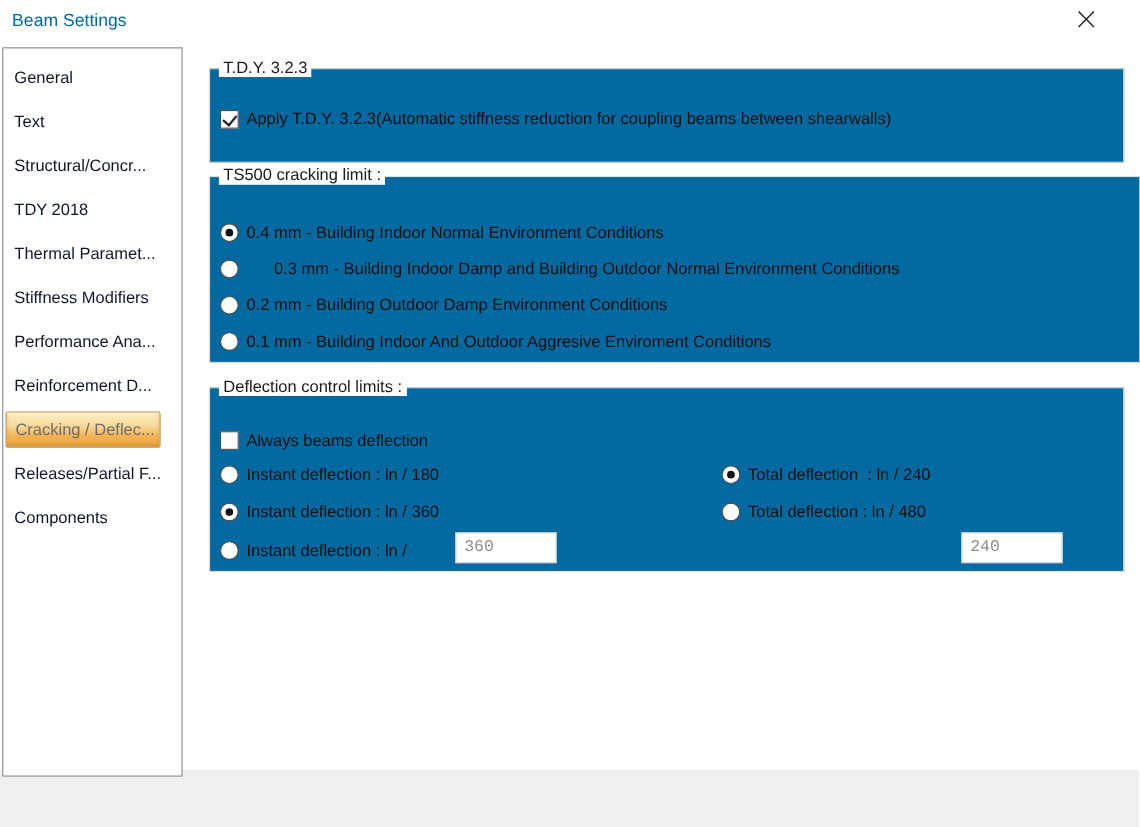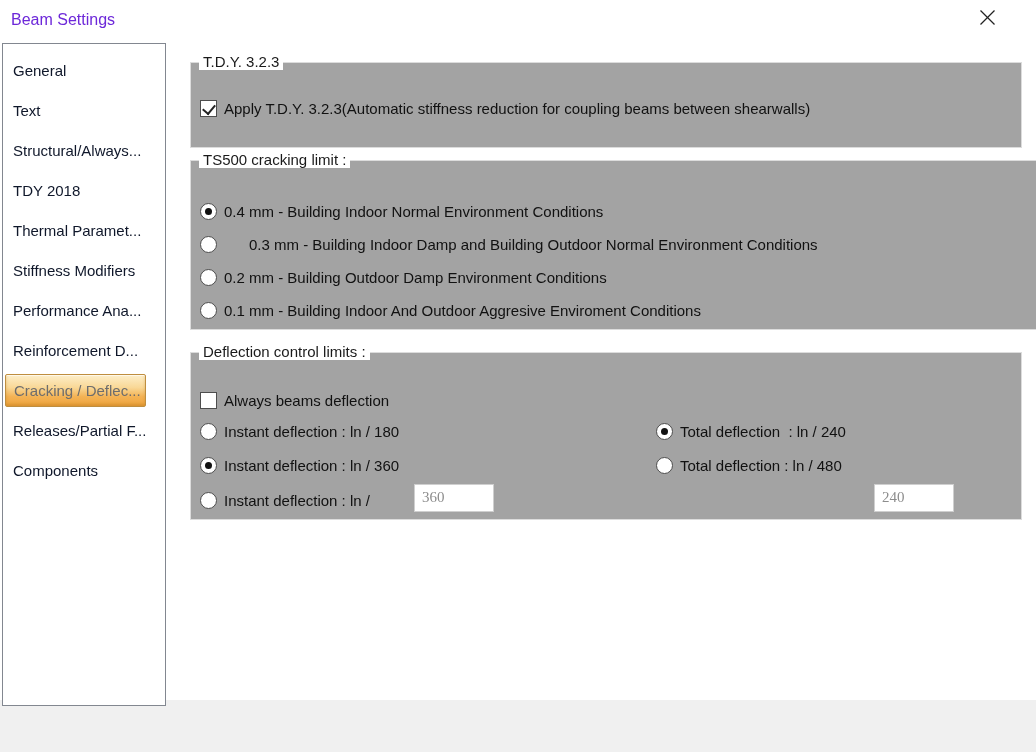--- a/index.html
+++ b/index.html
@@ -3,36 +3,36 @@
 <meta charset="utf-8">
 <style>
   * { margin:0; padding:0; box-sizing:border-box; }
   body { font-family: "Liberation Sans", "DejaVu Sans", sans-serif; background:#fff; }
   .stage {
     position:relative; width:1036px; height:752px; background:#ffffff;
     overflow:hidden; color:#1a1a1a; font-size:15px;
   }
 
   
-  .dlg-title { position:absolute; left:11px; top:11px; font-size:16px; color:#6d28d9; }
+  .dlg-title { position:absolute; left:11px; top:11px; font-size:16px; color:#0369a1; }
   .close-btn { position:absolute; left:976px; top:8px; width:22px; height:22px;
     display:flex; align-items:center; justify-content:center; cursor:pointer; }
 
   
   .sidebar { position:absolute; left:2px; top:43px; width:164px; height:663px;
     background:#fff; border:1px solid #828790; padding-top:6px; z-index:2; }
   .side-item { height:40px; display:flex; align-items:center; padding-left:10px;
     color:#0f172a; cursor:pointer; white-space:nowrap; overflow:hidden; }
   .side-item.selected { height:33px; margin:4px 19px 3px 2px; padding-left:8px;
     border:1px solid #bf8e3f; border-radius:2px; color:#6d6d6d;
     background:linear-gradient(180deg,#fdeec9 0%,#f9d897 40%,#f3b254 70%,#efa53e 100%);
     box-shadow: inset 0 1px 0 rgba(255,255,255,0.65), inset 0 -2px 3px rgba(176,110,20,0.35); }
 
   
-  .group { position:absolute; border:1px solid #dcdcdc; background:#a3a3a3; }
+  .group { position:absolute; border:1px solid #dcdcdc; background:#0369a1; }
   .group-title { position:absolute; top:-10px; left:8px; background:#fff; padding:0 4px;
     font-size:15px; color:#1a1a1a; white-space:pre; }
   .g1 { left:190px; top:62px;  width:832px; height:86px; }
   .g2 { left:190px; top:160px; width:940px; height:170px; }
   .g3 { left:190px; top:352px; width:832px; height:168px; }
 
   .row { position:absolute; display:flex; align-items:center; gap:7px; height:20px; }
   .row .lbl { white-space:pre; color:#111; }
 
   
@@ -42,23 +42,23 @@
     width:6px; height:10px; border:solid #222; border-width:0 2px 2px 0;
     transform:rotate(40deg); }
 
   
   .radio { width:17px; height:17px; border:1px solid #4d4d4d; border-radius:50%;
     background:#fff; position:relative; flex:none; }
   .radio.checked::after { content:""; position:absolute; left:4px; top:4px;
     width:7px; height:7px; border-radius:50%; background:#111; }
 
   
-  .num-input { position:absolute; width:80px; height:28px; border:1px solid #cfcfcf;
+  .num-input { position:absolute; width:92px; height:28px; border:1px solid #cfcfcf;
     background:#fff; color:#8d8d8d; font-size:15px; padding:0 0 2px 7px;
-    font-family:Liberation Serif, serif; }
+    font-family:Liberation Mono, monospace; }
 
   
   .footer { position:absolute; left:0; top:700px; width:1036px; height:52px;
     background:#f0f0f0; z-index:1; }
   .btn { position:absolute; background:#e1e1e1; border:1px solid #adadad;
     display:flex; align-items:center; justify-content:center; font-size:15px;
     color:#111; cursor:pointer; }
   .btn-favorites { left:25px; top:716px; width:171px; height:27px; }
   .btn-ok   { left:798px; top:715px; width:109px; height:29px; border:2px solid #0078d7; }
   .btn-cancel { left:919px; top:715px; width:112px; height:29px; }
@@ -79,21 +79,21 @@
         <line x1="15.5" y1="1.5" x2="1.5" y2="15.5" stroke="#222" stroke-width="1.3"></line>
       </svg>
     </span>
   </div>
 
   <div class="footer"></div>
 
   <div class="sidebar">
     <div class="side-item">General</div>
     <div class="side-item">Text</div>
-    <div class="side-item">Structural/Always...</div>
+    <div class="side-item">Structural/Concr...</div>
     <div class="side-item">TDY 2018</div>
     <div class="side-item">Thermal Paramet...</div>
     <div class="side-item">Stiffness Modifiers</div>
     <div class="side-item">Performance Ana...</div>
     <div class="side-item">Reinforcement D...</div>
     <div class="side-item selected">Cracking / Deflec...</div>
     <div class="side-item">Releases/Partial F...</div>
     <div class="side-item">Components</div>
   </div>
 

